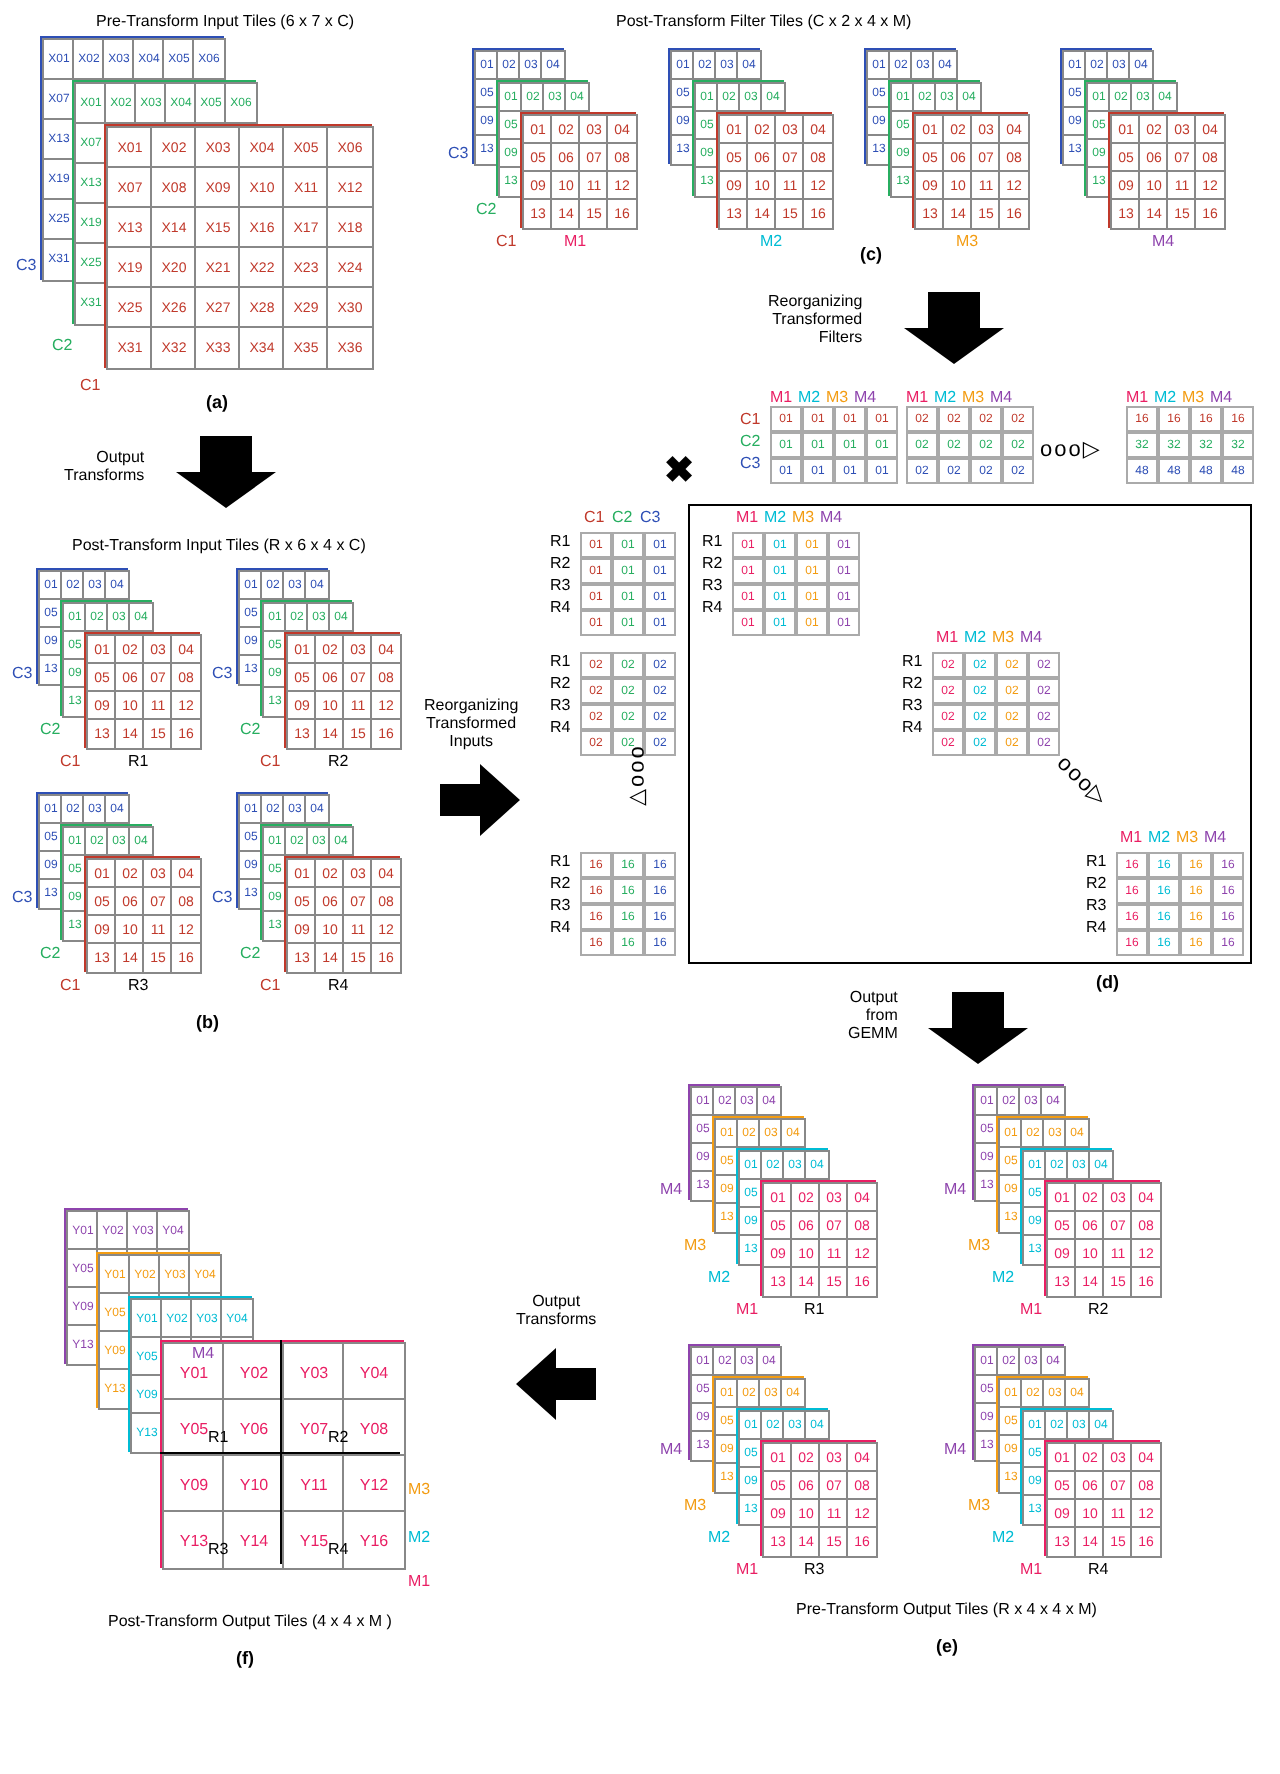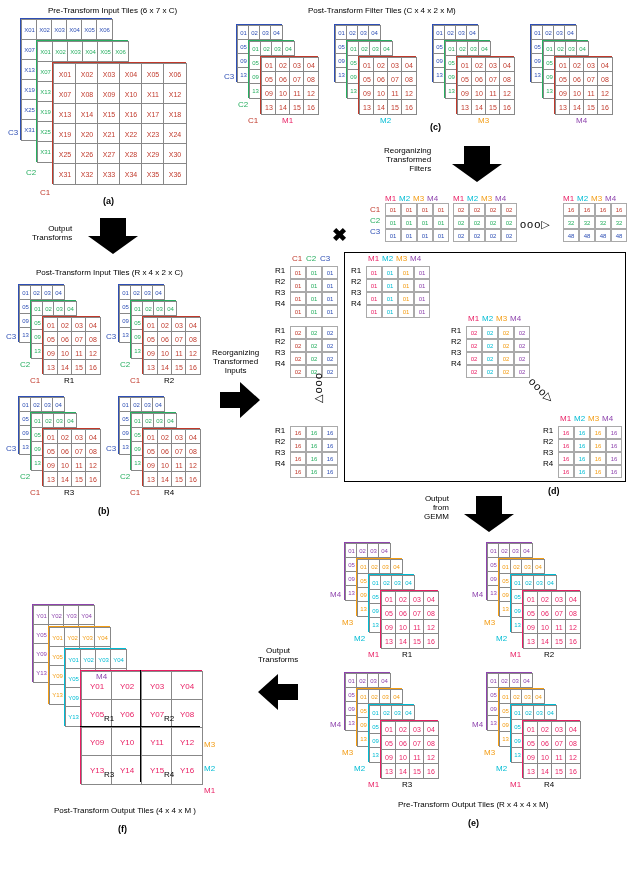--- a/index.html
+++ b/index.html
@@ -143,21 +143,21 @@
 <div class="sublbl" style="left:95px;top:188px">(a)</div>
 
 <div class="arrow" style="left:80px;top:210px">
   <svg width="50" height="36">
         <polygon points="12,0 38,0 38,18 50,18 25,36 0,18 12,18" fill="#000"></polygon>
       </svg>
 </div>
 <div class="label" style="left:24px;top:216px;text-align:right;white-space:pre">Output
 Transforms</div>
 
-<div class="title" style="left:28px;top:260px">Post-Transform Input Tiles (R x 4 x 2 x C)</div>
+<div class="title" style="left:28px;top:260px">Post-Transform Input Tiles (R x 6 x 4 x C)</div>
 <div>
   <div style="position:absolute;left:10px;top:276px">
     <div class="grid g4 back" style="left:0;top:0;grid-template-columns:repeat(4,11px);grid-template-rows:repeat(4,14px);border:1.5px solid #2e4fb5">
           <div class="cell" style="color: rgb(46, 79, 181); width: 11px; height: 14px; font-size: 6px;">01</div>
           <div class="cell" style="color: rgb(46, 79, 181); width: 11px; height: 14px; font-size: 6px;">02</div>
           <div class="cell" style="color: rgb(46, 79, 181); width: 11px; height: 14px; font-size: 6px;">03</div>
           <div class="cell" style="color: rgb(46, 79, 181); width: 11px; height: 14px; font-size: 6px;">04</div>
           <div class="cell" style="color: rgb(46, 79, 181); width: 11px; height: 14px; font-size: 6px;">05</div>
           <div class="cell" style="color: rgb(46, 79, 181); width: 11px; height: 14px; font-size: 6px;">06</div>
           <div class="cell" style="color: rgb(46, 79, 181); width: 11px; height: 14px; font-size: 6px;">07</div>
@@ -397,21 +397,21 @@
 
 <div class="arrow" style="left:212px;top:374px">
   <svg width="40" height="36">
         <polygon points="0,10 20,10 20,0 40,18 20,36 20,26 0,26" fill="#000"></polygon>
       </svg>
 </div>
 <div class="label" style="left:204px;top:340px;white-space:pre;text-align:center">Reorganizing
 Transformed
 Inputs</div>
 
-<div class="title" style="left:300px;top:-2px">Post-Transform Filter Tiles (C x 4 x 2 x M)</div>
+<div class="title" style="left:300px;top:-2px">Post-Transform Filter Tiles (C x 2 x 4 x M)</div>
 <div>
   <div style="position:absolute;left:228px;top:16px">
     <div class="grid g4 back" style="left:0;top:0;grid-template-columns:repeat(4,11px);grid-template-rows:repeat(4,14px);border:1.5px solid #2e4fb5">
           <div class="cell" style="color: rgb(46, 79, 181); width: 11px; height: 14px; font-size: 6px;">01</div>
           <div class="cell" style="color: rgb(46, 79, 181); width: 11px; height: 14px; font-size: 6px;">02</div>
           <div class="cell" style="color: rgb(46, 79, 181); width: 11px; height: 14px; font-size: 6px;">03</div>
           <div class="cell" style="color: rgb(46, 79, 181); width: 11px; height: 14px; font-size: 6px;">04</div>
           <div class="cell" style="color: rgb(46, 79, 181); width: 11px; height: 14px; font-size: 6px;">05</div>
           <div class="cell" style="color: rgb(46, 79, 181); width: 11px; height: 14px; font-size: 6px;">06</div>
           <div class="cell" style="color: rgb(46, 79, 181); width: 11px; height: 14px; font-size: 6px;">07</div>

